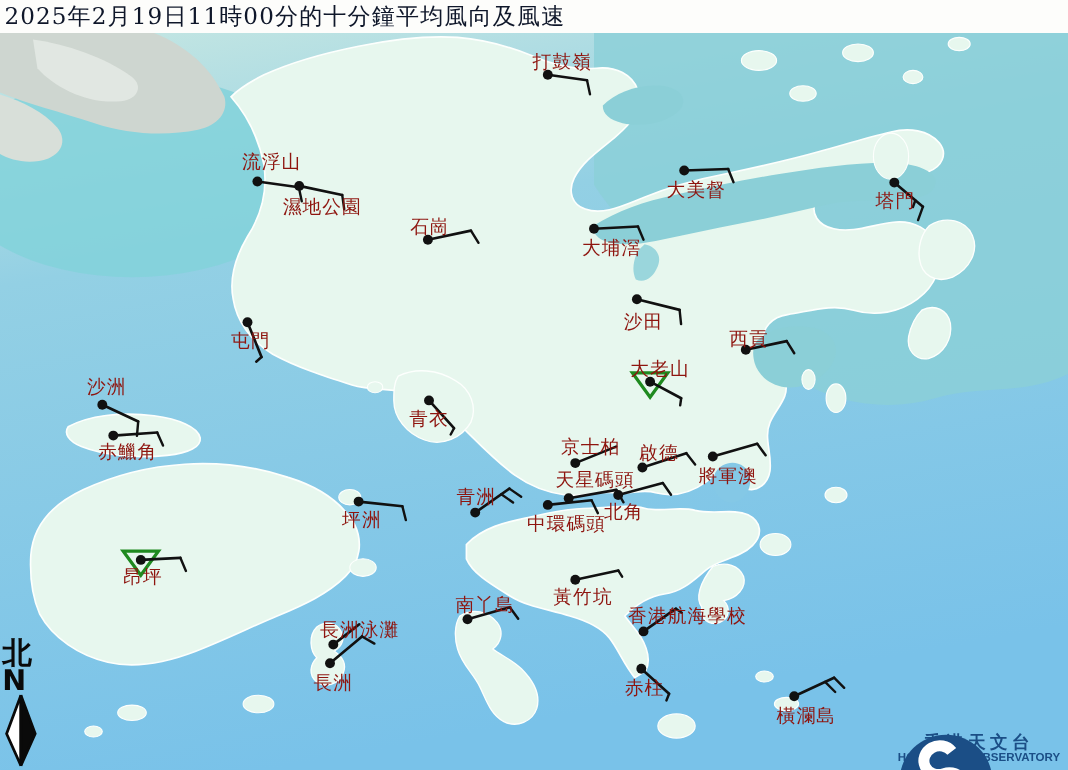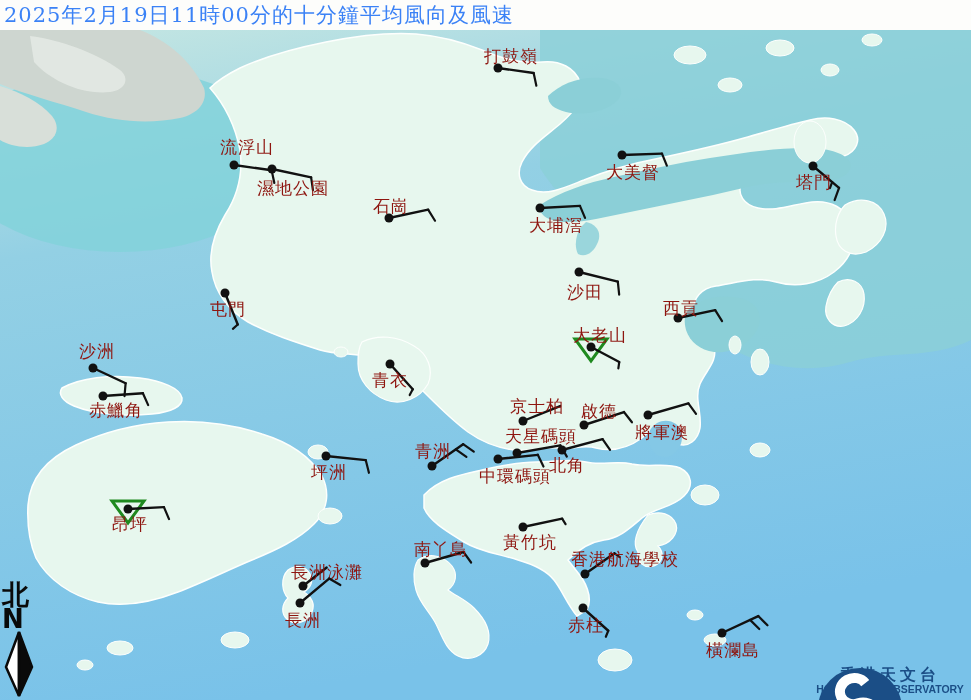--- a/index.html
+++ b/index.html
@@ -1,20 +1,20 @@
 <!DOCTYPE html>
 <html><head>
 <meta charset="utf-8">
 <style>
   html,body{margin:0;padding:0;background:#666;}
   .stage{position:relative;width:971px;height:700px;overflow:hidden;
          font-family:"DejaVu Serif","Liberation Serif",serif;}
   .stage svg{position:absolute;left:0;top:0;}
   .titlebar{position:absolute;left:0;top:0;width:971px;height:30px;background:#fdfdfb;
-            color:#3b82f6;font-size:21px;line-height:30px;padding-left:4px;box-sizing:border-box;
+            color:#0f172a;font-size:21px;line-height:30px;padding-left:4px;box-sizing:border-box;
             letter-spacing:1px;white-space:nowrap;z-index:5;}
   .north{position:absolute;left:2px;top:582px;z-index:6;width:46px;text-align:left;}
   .north .zh{font-size:27px;font-weight:bold;color:#0a0a0a;line-height:26px;
              font-family:"DejaVu Sans","Liberation Sans",sans-serif;}
   .north .en{font-size:26px;font-weight:bold;color:#0a0a0a;line-height:22px;
              font-family:"DejaVu Sans","Liberation Sans",sans-serif;}
   .north svg{position:static;display:block;margin-top:0px;}
   .hko{position:absolute;right:6px;bottom:4px;width:150px;text-align:center;z-index:6;}
   .hko .emblem{display:block;margin:0 auto;}
   .hko .zh{font-size:16px;font-weight:bold;color:#1b4e86;letter-spacing:4px;line-height:17px;}

